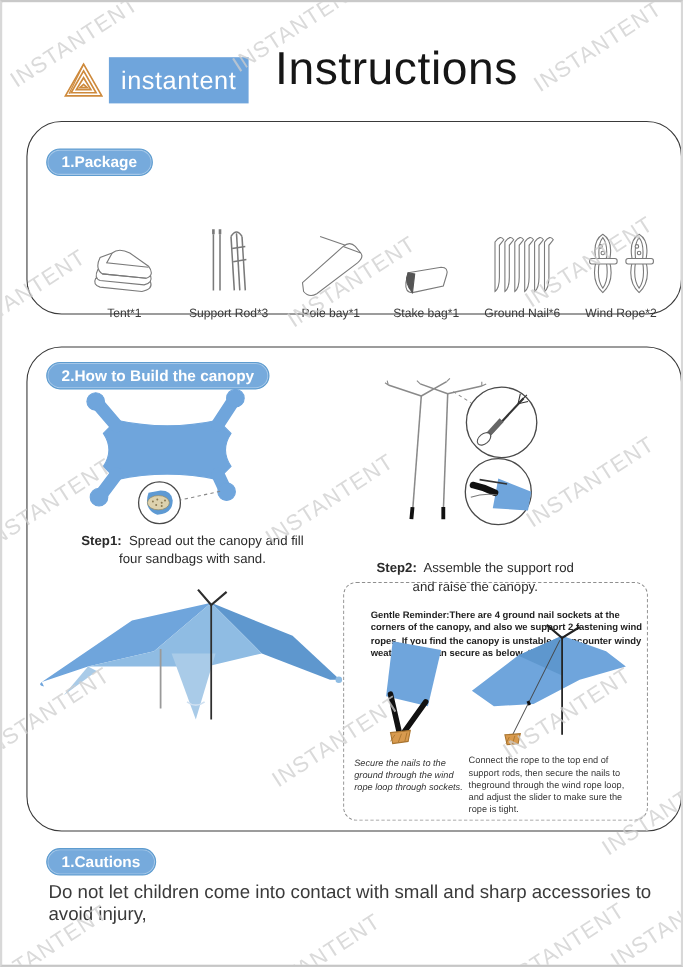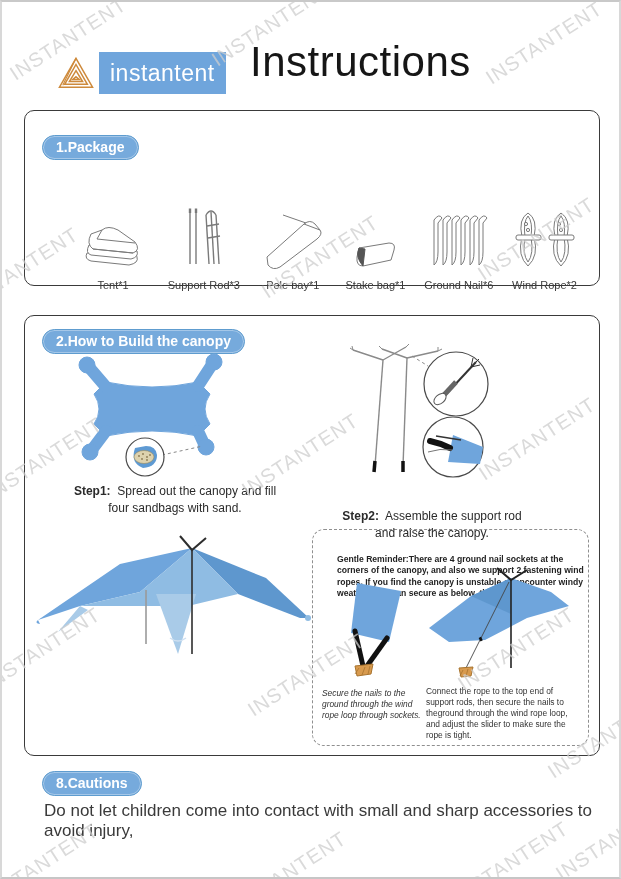--- a/index.html
+++ b/index.html
@@ -17,21 +17,21 @@
     transform:rotate(-33deg);transform-origin:left center;
   }
   
   .logo{position:absolute;left:50px;top:50px;height:42px;display:flex;z-index:2;}
   .logo-mark{width:47px;height:42px;background:#fff;display:flex;align-items:center;justify-content:center;}
   .logo-text{height:42px;background:#6FA5DC;color:#fff;font-size:23px;
     display:flex;align-items:center;padding:0 11px;letter-spacing:0.5px;}
   .page-title{position:absolute;left:248px;top:36px;font-size:42px;font-weight:400;
     color:#161616;letter-spacing:0.5px;z-index:2;}
   
-  .sec-box{position:absolute;border:1.5px solid #3a3a3a;border-radius:10px;background:transparent;z-index:2;}
+  .sec-box{position:absolute;border:1.5px solid #3a3a3a;border-radius:32px;background:transparent;z-index:2;padding-left:20px;}
   .box-package{left:22px;top:108px;width:574px;height:174px;}
   .box-build{left:22px;top:313px;width:574px;height:439px;}
   .pill{
     position:absolute;background:#76AADC;color:#fff;font-weight:bold;font-size:14px;
     padding:3px 13px 4px;border-radius:14px;border:1px solid #5e9ccf;
     box-shadow:inset 0 0 0 1px rgba(255,255,255,0.35);white-space:nowrap;z-index:3;
   }
   .pill-package{left:17px;top:24px;}
   .pill-build{left:17px;top:13px;}
   .pill-cautions{left:40px;top:769px;}
@@ -312,18 +312,18 @@
         <rect x="62" y="74" width="4" height="2.6" fill="#111" transform="rotate(62 64 75)"></rect>
         <path d="M42,104 L56,103 L54,112 L44,113 Z" fill="#D89A4E" stroke="#a8742f" stroke-width="1"></path>
         <path d="M46,106 l-3,6 M51,105 l-2,7" stroke="#a8742f" stroke-width="0.8"></path>
       </svg>
     </div>
 
     <p class="cap cap-left">Secure the nails to the ground through the wind rope loop through sockets.</p>
     <p class="cap cap-right">Connect the rope to the top end of support rods, then secure the nails to theground through the wind rope loop, and adjust the slider to make sure the rope is tight.</p>
   </div>
 
-  <div class="pill pill-cautions">8.Cautions</div>
+  <div class="pill pill-cautions">1.Cautions</div>
   <div class="caution-lines">
     <p>Do not let children come into contact with small and sharp accessories to avoid injury,</p>
   </div>
 
 </div>
 
 </body></html>

